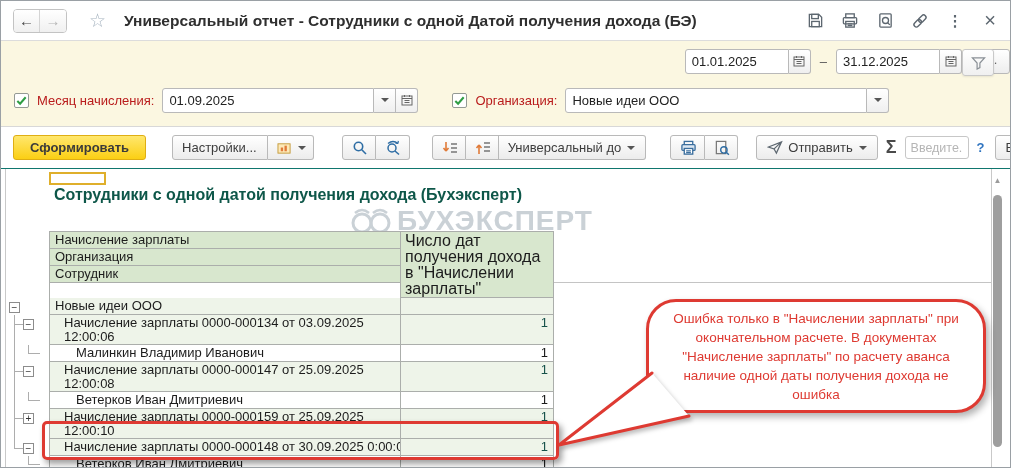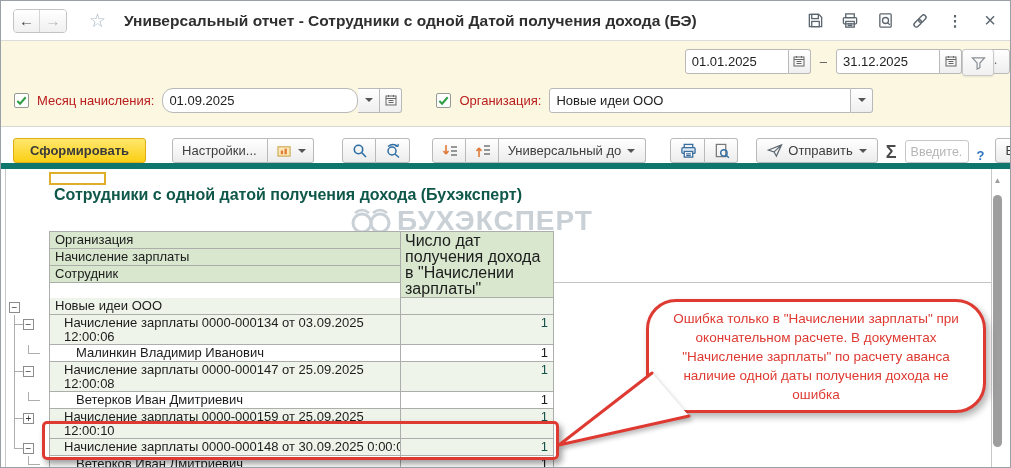--- a/index.html
+++ b/index.html
@@ -31,21 +31,21 @@
   .seg{ width:22px; height:25px; border:1px solid #b9b9b9; border-left:none; background:linear-gradient(#ffffff,#efefef); display:flex; align-items:center; justify-content:center; cursor:pointer;}
   .seg.last{ border-radius:0 3px 3px 0;}
   .seg .arr{ width:0; height:0; border-left:4px solid transparent; border-right:4px solid transparent; border-top:4px solid #555;}
   .dash{ margin:0 9px; color:#555;}
   .btn-ellipsis{ margin-left:12px; width:36px; height:25px; border:1px solid #b9b9b9; border-radius:3px; background:linear-gradient(#ffffff,#ededed); color:#666; text-align:center; line-height:20px; cursor:pointer;}
   .cb{ width:15px; height:15px; border:1px solid #949a94; border-radius:2px; background:#fff; display:flex; align-items:center; justify-content:center; cursor:pointer;}
   .cb svg{ width:13px; height:13px;}
   .flabel{ margin-left:8px; margin-right:8px; color:#b91c1c;}
   .funnel-btn{ position:absolute; right:16px; top:8px; width:32px; height:27px; border:1px solid #c9c9c9; border-radius:3px; background:linear-gradient(#ffffff,#f0f0f0); display:flex; align-items:center; justify-content:center; box-shadow:0 1px 2px rgba(0,0,0,.08); cursor:pointer;}
   
-  .toolbar{ height:42px; background:#fff; display:flex; align-items:flex-end; padding:0 12px; border-bottom:6px solid #0f766e;}
+  .toolbar{ height:42px; background:#fff; display:flex; align-items:center; padding:0 12px; border-bottom:1px solid #0f766e;}
   .btn{ height:25px; border:1px solid #b9b9b9; border-radius:3px; background:linear-gradient(#ffffff,#ececec); display:inline-flex; align-items:center; padding:0 10px; color:#3d3d3d; cursor:pointer; white-space:nowrap;}
   .btn .arr{ width:0; height:0; border-left:4px solid transparent; border-right:4px solid transparent; border-top:4px solid #555; margin-left:6px;}
   .btn-generate{ background:linear-gradient(#ffe76d,#fbcf14); border-color:#dfae13; font-weight:bold; color:#3a3a3a; padding:0 16px;}
   .group{ display:flex;}
   .group .btn{ border-radius:0;padding-left:9px;}
   .group .btn:first-child{ border-radius:3px 0 0 3px;}
   .group .btn:last-child{ border-radius:0 3px 3px 0;}
   .group .btn + .btn{ border-left:none;}
   .icbtn{ padding:0 7px;}
   .sigma{ font-size:18px; font-weight:bold; color:#4a4a4a; margin:0 8px;}
@@ -172,21 +172,21 @@
       <div class="btn-ellipsis">...</div>
     </div>
     <div class="frow frow2">
       <div class="cb">
         <svg viewBox="0 0 14 14" fill="none" stroke="#2f9e44" stroke-width="2.2">
             <path d="M2.5 7.5 L5.5 10.5 L11.5 3.5"></path>
           </svg>
       </div>
       <div class="flabel">Месяц начисления:</div>
       <div class="field">
-        <input style="width: 196px; border-radius: 11px;" value="01.09.2025">
+        <input style="width: 212px;" value="01.09.2025">
         <div class="seg">
             <div class="arr"></div>
           </div>
         <div class="seg last">
           <svg width="12" height="12" viewBox="0 0 12 12" fill="none" stroke="#666" stroke-width="1">
               <rect x="1" y="2" width="10" height="9"></rect>
               <path d="M1 4.5 h10 M3.5 1 v2 M8.5 1 v2 M3.5 6.5 h5 M3.5 8.5 h5"></path>
             </svg>
         </div>
       </div>
@@ -302,22 +302,22 @@
           <path d="M6 8 Q13 2 20 8 M24 8 Q31 2 38 8" stroke-width="2.5"></path>
       </svg>
       <span class="wmtext">БУХЭКСПЕРТ</span>
     </div>
     <div class="hdr-split"></div>
 
     <div class="grid">
       <div class="thead">
         <div class="th-gutter"></div>
         <div class="th-c1">
+          <div class="sub">Начисление зарплаты</div>
           <div class="sub">Организация</div>
-          <div class="sub">Начисление зарплаты</div>
           <div class="sub">Сотрудник</div>
         </div>
         <div class="th-c2">Число дат получения дохода в "Начислении зарплаты"</div>
       </div>
       <div>
           <div class="trow h17 lvl1">
             <div class="gcell">
               <div class="expander">−</div>
             </div>
             <div class="ncell">

